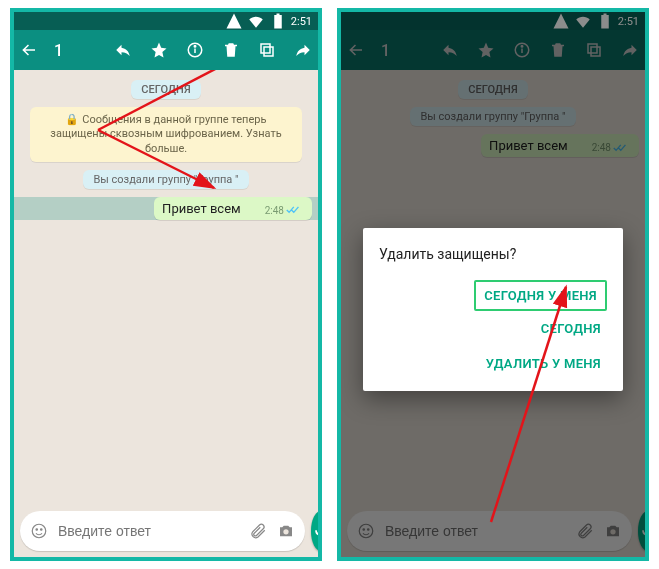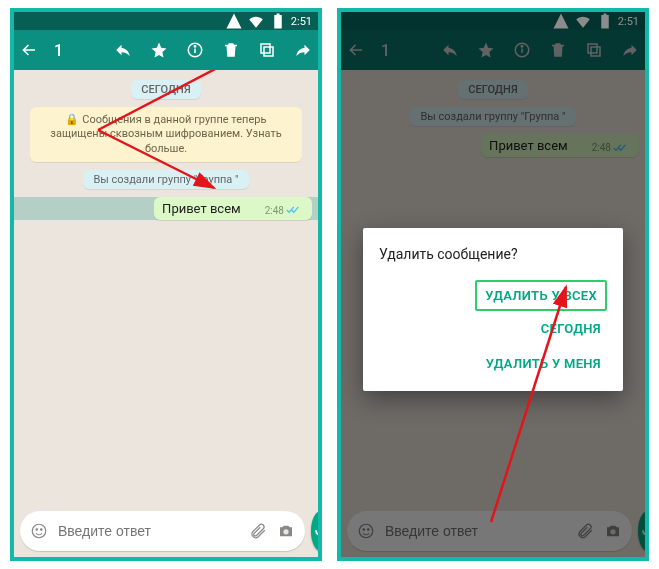--- a/index.html
+++ b/index.html
@@ -399,23 +399,23 @@
     </div>
     <div class="mic">
       <svg width="20" height="20" viewBox="0 0 24 24" fill="#fff">
           <path d="M12 14a3 3 0 003-3V6a3 3 0 00-6 0v5a3 3 0 003 3zm5-3a5 5 0 01-10 0H5a7 7 0 006 6.9V21h2v-3.1A7 7 0 0019 11h-2z"></path>
         </svg>
     </div>
   </div>
 
   <div class="overlay">
     <div class="dialog">
-      <div class="title">Удалить сообщение?</div>
+      <div class="title">Удалить защищены?</div>
       <div class="actions">
-        <div class="btn hl">УДАЛИТЬ У ВСЕХ</div>
+        <div class="btn hl">СЕГОДНЯ У МЕНЯ</div>
         <div class="btn">СЕГОДНЯ</div>
         <div class="btn">УДАЛИТЬ У МЕНЯ</div>
       </div>
     </div>
   </div>
 
   <svg class="arrow" style="left:0;top:0;" width="312" height="553">
     <defs>
         <marker id="ah2" markerWidth="10" markerHeight="10" refX="8" refY="3" orient="auto">
           <path d="M0,0 L9,3 L0,6 z" fill="#e3141a"></path>

